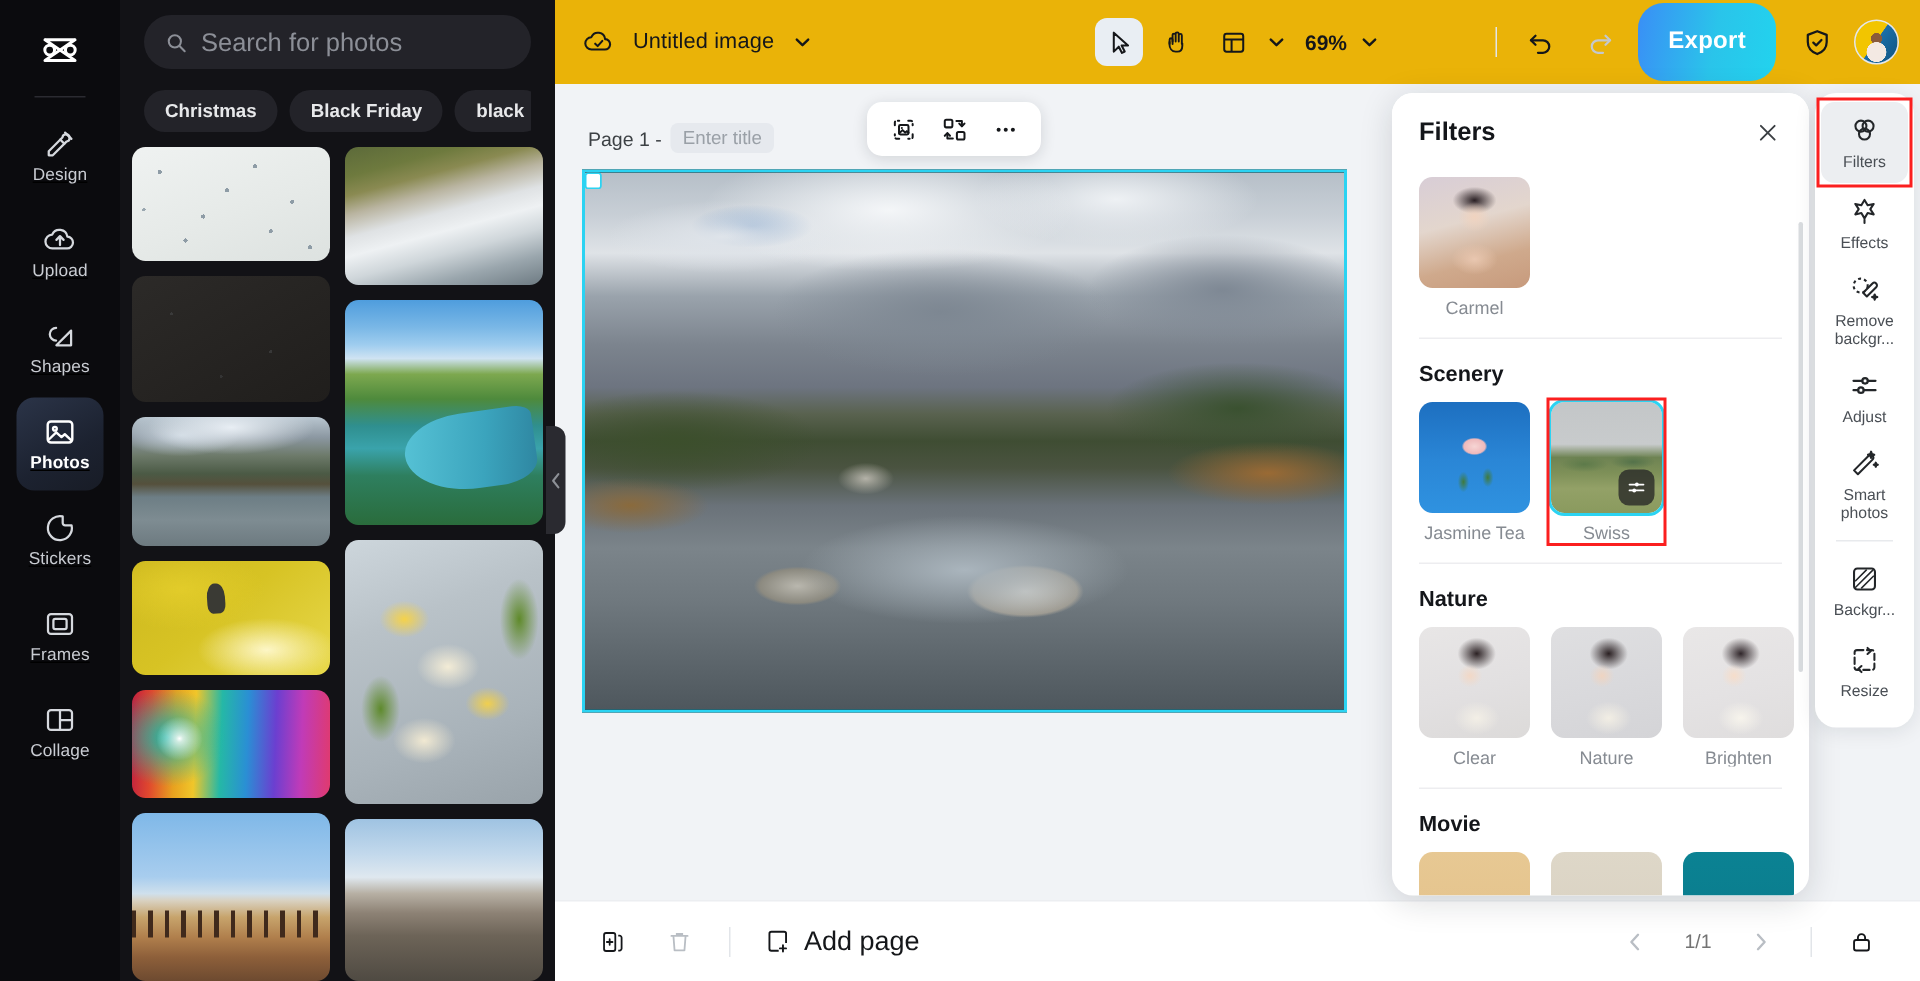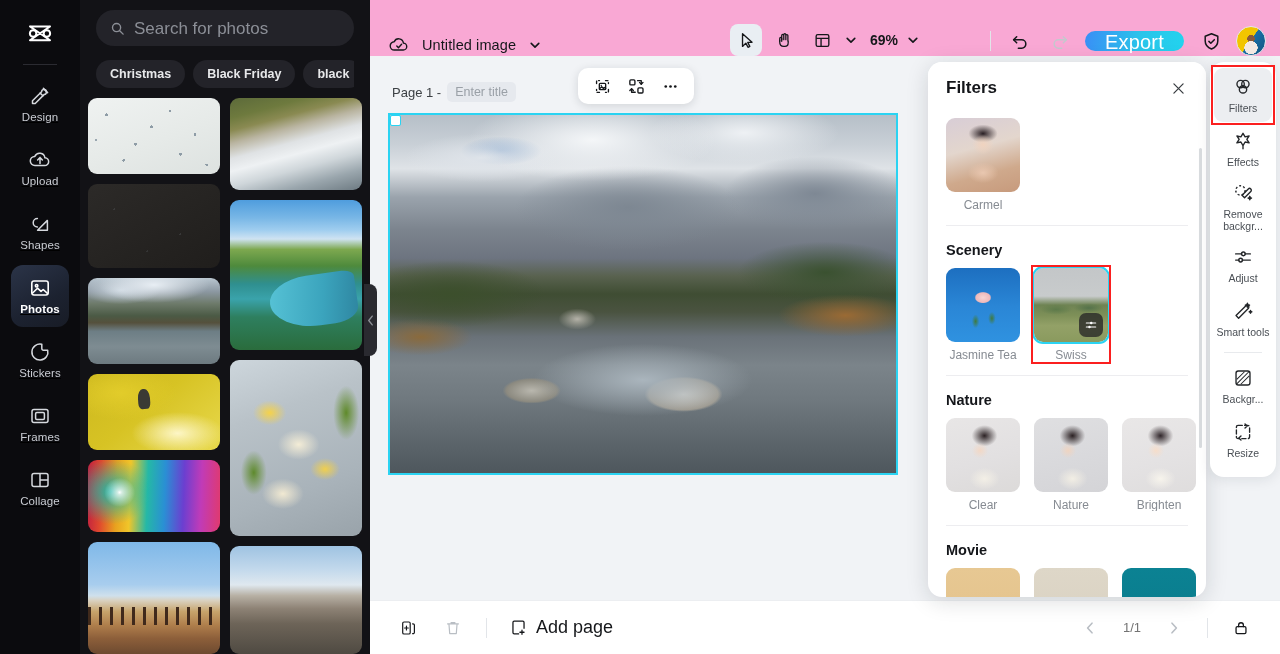--- a/index.html
+++ b/index.html
@@ -210,23 +210,23 @@
     flex: 1; height: 654px;
     display: flex; flex-direction: column;
     background: #ffffff;
     position: relative;
     min-width: 0;
   }
 
   
   .topbar {
     height: 56px; flex: 0 0 56px;
-    display: flex; align-items: flex-end;
+    display: flex; align-items: center;
     padding: 0 14px 0 18px;
-    background: #f9a8d4;
+    background: #eab308;
     position: relative; z-index: 15;
   }
   .tb-left { display: flex; align-items: center; gap: 12px; }
   .doc-title { font-size: 14.5px; color: #15171a; letter-spacing:.1px; cursor: text; }
   .caret { width: 14px; height: 14px; display:block; cursor:pointer; }
   .tb-center {
     position: absolute; left: 50%; transform: translateX(-50%);
     display: flex; align-items: center; gap: 6px;
   }
   .tool-btn {
@@ -244,24 +244,24 @@
     margin-left: auto;
     display: flex; align-items: center; gap: 10px;
   }
   .vsep { width: 1px; height: 20px; background: #e2e5e9; margin: 0 4px; }
   .icon-btn {
     width: 30px; height: 30px; border-radius: 8px;
     display:flex; align-items:center; justify-content:center;
     cursor: pointer; background: transparent; border:none;
   }
   .export-btn {
-    height: 20px; padding: 0 20px;
+    height: 52px; padding: 0 20px;
     border-radius: 17px; border: none;
     background: linear-gradient(100deg, #3a8ef6 0%, #2ac4ea 55%, #22d3ee 100%);
-    color: #fff; font-size: 20px; font-weight: 400;
+    color: #fff; font-size: 16px; font-weight: 700;
     font-family: "Liberation Sans", sans-serif;
     cursor: pointer; letter-spacing: .2px;
     margin-right: 2px;
   }
   .avatar {
     width: 30px; height: 30px; border-radius: 50%;
     background:
       radial-gradient(circle at 50% 74%, #f3e9e3 0%, #f3e9e3 26%, rgba(243,233,227,0) 27%),
       radial-gradient(circle at 50% 42%, #8a5a3a 0%, #8a5a3a 17%, rgba(138,90,58,0) 18%),
       linear-gradient(125deg, #f2c500 0%, #f2c500 48%, #1a6ea8 49%, #12547f 100%);
@@ -892,21 +892,21 @@
         <span class="rr-lbl">Adjust</span>
       </div>
       <div class="rr-item">
         <span style="display:flex">
           <svg width="22" height="22" viewBox="0 0 24 24" fill="none" stroke="#232629" stroke-width="1.5">
             <path d="M4.4 19.4 L15.2 8.6 a2 2 0 0 1 2.8 2.8 L7.2 22.2z" stroke-linejoin="round" transform="translate(0,-2.4)"></path>
             <path d="M16.8 3.4 l.6 1.7 1.7.6 -1.7.6 -.6 1.7 -.6-1.7 -1.7-.6 1.7-.6z" stroke-linejoin="round"></path>
             <path d="M20.2 11.4 l.4 1.1 1.1.4 -1.1.4 -.4 1.1 -.4-1.1 -1.1-.4 1.1-.4z" stroke-linejoin="round"></path>
           </svg>
         </span>
-        <span class="rr-lbl">Smart tools</span>
+        <span class="rr-lbl">Smart photos</span>
       </div>
       <div class="rr-div"></div>
       <div class="rr-item">
         <span style="display:flex">
           <svg width="22" height="22" viewBox="0 0 24 24" fill="none" stroke="#232629" stroke-width="1.5">
             <rect x="4.4" y="4.4" width="15.2" height="15.2" rx="2.4"></rect>
             <path d="M5.2 13.6 L13.6 5.2 M5.2 18.4 L18.4 5.2 M9.6 18.8 L18.8 9.6" stroke-width="1.1"></path>
           </svg>
         </span>
         <span class="rr-lbl">Backgr...</span>

